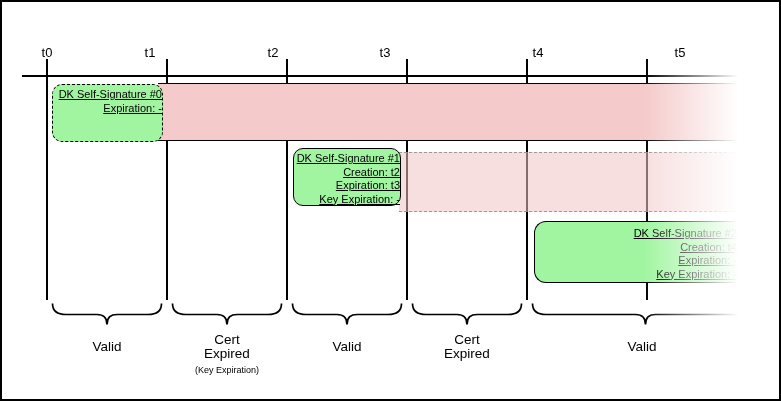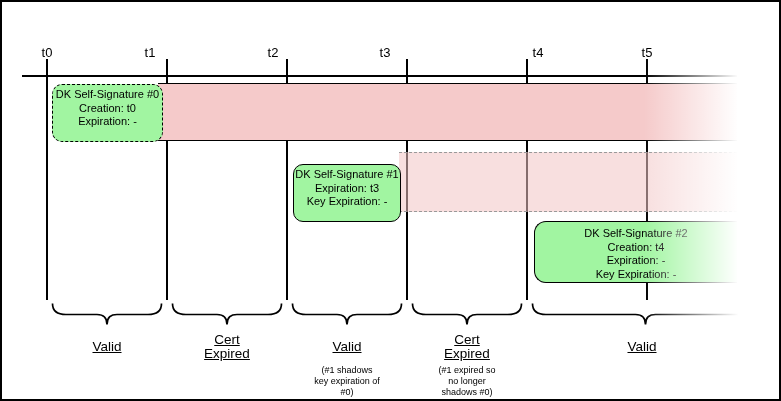--- a/index.html
+++ b/index.html
@@ -28,72 +28,73 @@
     position:absolute;left:397px;top:150px;width:338px;height:60px;
     background:var(--band-red-light,rgba(242,196,196,0.55));
     border-top:1px dashed #999;border-bottom:1px dashed #999;
     box-sizing:border-box;z-index:3;
   }
   
   .sig{
     position:absolute;z-index:5;box-sizing:border-box;
     background:var(--sig-green,#a1f5a1);
     border:1.5px solid #000;border-radius:10px;
-    font-size:11px;line-height:13.5px;text-align:center;
+    font-size:11px;line-height:13.5px;text-align:right;
     padding-top:3px;
+    text-decoration:underline;
   }
   .sig0{left:50px;top:82px;width:111px;height:58px;border-style:dashed;}
-  .sig1{left:291px;top:162px;width:108px;height:58px;}
+  .sig1{left:291px;top:146px;width:108px;height:58px;}
   .sig2{left:532px;top:219px;width:203px;height:62px;border-radius:12px 0 0 12px;border-right:none;padding-top:5px;}
   
   .brace{position:absolute;top:299px;height:26px;z-index:4;}
   
   .period{position:absolute;top:330px;width:140px;margin-left:-70px;text-align:center;z-index:4;}
   .period .main{
     height:30px;display:flex;align-items:center;justify-content:center;
-    font-size:13.5px;line-height:14px;white-space:pre-line;text-decoration:underline;
+    font-size:13.5px;line-height:14px;white-space:pre-line;
   }
   .period .note{margin-top:3px;font-size:9px;line-height:11px;white-space:pre-line;}
   
   .fade{
     position:absolute;left:642px;top:56px;width:118px;height:280px;z-index:9;
     background:linear-gradient(to right, rgba(255,255,255,0) 0%, #ffffff 80%);
     pointer-events:none;
   }
 </style>
 </head>
 <body>
 
 <div id="diagram">
 
   <div class="tick-label" style="left:45px">t0</div>
   <div class="tick-label" style="left:148px">t1</div>
   <div class="tick-label" style="left:271px">t2</div>
   <div class="tick-label" style="left:383px">t3</div>
   <div class="tick-label" style="left:536px">t4</div>
-  <div class="tick-label" style="left:645px">t5</div>
+  <div class="tick-label" style="left:678px">t5</div>
 
   <div class="axis"></div>
   <div class="vline" style="left:44px"></div>
   <div class="vline" style="left:164px"></div>
   <div class="vline" style="left:284px"></div>
   <div class="vline" style="left:404px"></div>
   <div class="vline" style="left:524px"></div>
   <div class="vline" style="left:644px"></div>
 
   <div class="band-red"></div>
   <div class="band-red-light"></div>
 
   <div class="sig sig0">
     <div>DK Self-Signature #0</div>
-    <div>Creation: t0</div>
     <div>Expiration: -</div>
   </div>
   <div class="sig sig1">
     <div>DK Self-Signature #1</div>
+    <div>Creation: t2</div>
     <div>Expiration: t3</div>
     <div>Key Expiration: -</div>
   </div>
   <div class="sig sig2">
     <div>DK Self-Signature #2</div>
     <div>Creation: t4</div>
     <div>Expiration: -</div>
     <div>Key Expiration: -</div>
   </div>
 
@@ -113,32 +114,27 @@
         <path d="M1.5,2.5 C1.5,10.5 7,13.5 15,13.5 H104.5 C110.5,13.5 114.5,16 114.5,23.5 C114.5,16 118.5,13.5 124.5,13.5 H214 C222,13.5 227.5,10.5 227.5,2.5" fill="none" stroke="#000" stroke-width="1.7"></path>
       </svg></div>
 
   <div class="period" style="left:105px">
     <div class="main">Valid</div>
     <div class="note"></div>
   </div>
   <div class="period" style="left:225px">
     <div class="main">Cert
 Expired</div>
+    <div class="note">(Key Expiration)</div>
   </div>
   <div class="period" style="left:345px">
     <div class="main">Valid</div>
-    <div class="note">(#1 shadows
-key expiration of
-#0)</div>
   </div>
   <div class="period" style="left:465px">
     <div class="main">Cert
 Expired</div>
-    <div class="note">(#1 expired so
-no longer
-shadows #0)</div>
   </div>
   <div class="period" style="left:640px">
     <div class="main">Valid</div>
   </div>
 
   <div class="fade"></div>
 </div>
 
 </body></html>

